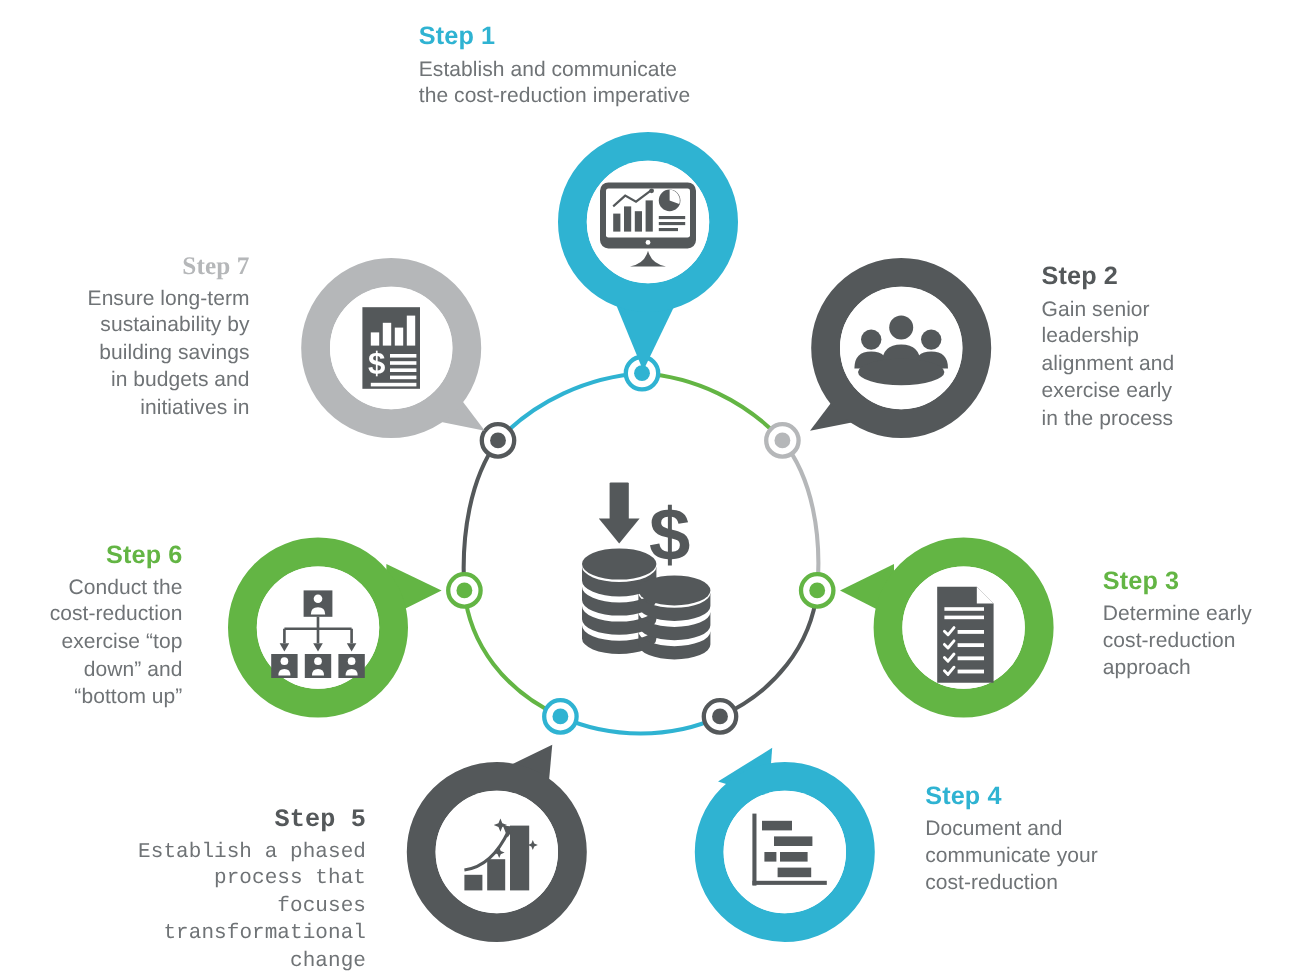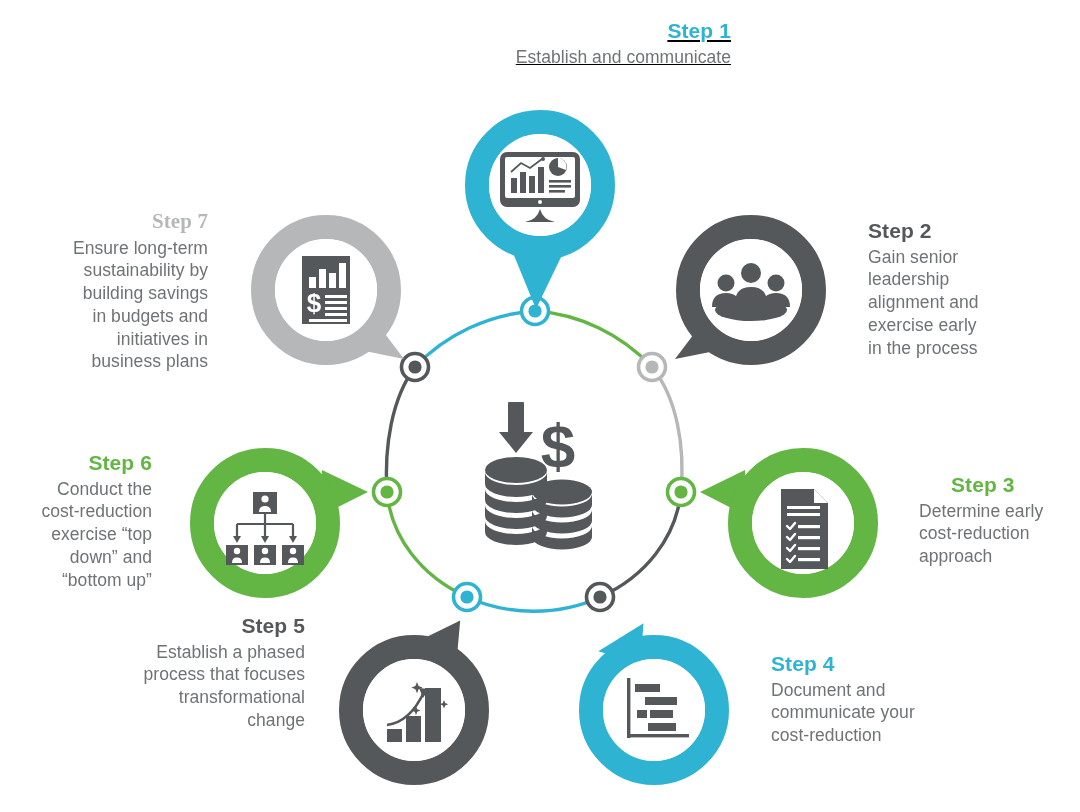--- a/index.html
+++ b/index.html
@@ -16,30 +16,30 @@
   
   .callout{position:absolute;}
   .callout .title{
     font-size:21px;font-weight:bold;line-height:1.22;margin:0 0 2px 0;
     letter-spacing:.1px;
   }
   .callout .body{
     font-size:17.5px;line-height:1.30;color:#6f7376;margin:0;
     letter-spacing:.05px;
   }
-  .ta-center{text-align:right;text-decoration:underline;}
+  .ta-center{text-align:left;}
   .ta-left{text-align:left;}
   .ta-right{text-align:right;}
 
   
   #txt-step1{left:349px;top:18px;width:382px;}
   #txt-step2{left:868px;top:218px;width:205px;}
   #txt-step3{left:919px;top:472px;width:160px;}
   #txt-step4{left:771px;top:651px;width:200px;}
-  #txt-step5{left:110px;top:613px;width:195px;}
+  #txt-step5{left:110px;top:671px;width:195px;font-family:Liberation Mono, monospace;}
   #txt-step6{left:20px;top:450px;width:132px;}
   #txt-step7{left:8px;top:209px;width:200px;}
 
   
   #art{position:absolute;left:0;top:0;width:1080px;height:812px;}
 </style>
 </head>
 <body>
 
 <div id="stage">
@@ -280,36 +280,37 @@
           <rect x="309" y="319" width="38" height="3"></rect>
         </g>
       </g>
     </g>
   </svg>
 
   <div class="callout ta-center" id="txt-step1">
     <div class="title" style="color: rgb(47, 179, 210);">Step 1</div>
     <div class="body">
       <div>Establish and communicate</div>
+      <div>the cost-reduction imperative</div>
     </div>
   </div>
 
   <div class="callout ta-left" id="txt-step2">
     <div class="title" style="color: rgb(84, 88, 90);">Step 2</div>
     <div class="body">
       <div>Gain senior</div>
       <div>leadership</div>
       <div>alignment and</div>
       <div>exercise early</div>
       <div>in the process</div>
     </div>
   </div>
 
   <div class="callout ta-left" id="txt-step3">
-    <div class="title" style="color: rgb(99, 181, 68); margin-left: 32px;">Step 3</div>
+    <div class="title" style="color: rgb(99, 181, 68);">Step 3</div>
     <div class="body">
       <div>Determine early</div>
       <div>cost-reduction</div>
       <div>approach</div>
     </div>
   </div>
 
   <div class="callout ta-left" id="txt-step4">
     <div class="title" style="color: rgb(47, 179, 210);">Step 4</div>
     <div class="body">
@@ -341,17 +342,16 @@
   </div>
 
   <div class="callout ta-right" id="txt-step7">
     <div class="title" style="color: rgb(181, 183, 185); font-family: Liberation Serif, serif;">Step 7</div>
     <div class="body">
       <div>Ensure long-term</div>
       <div>sustainability by</div>
       <div>building savings</div>
       <div>in budgets and</div>
       <div>initiatives in</div>
-      <div>business plans</div>
     </div>
   </div>
 
 </div>
 
 </body></html>

